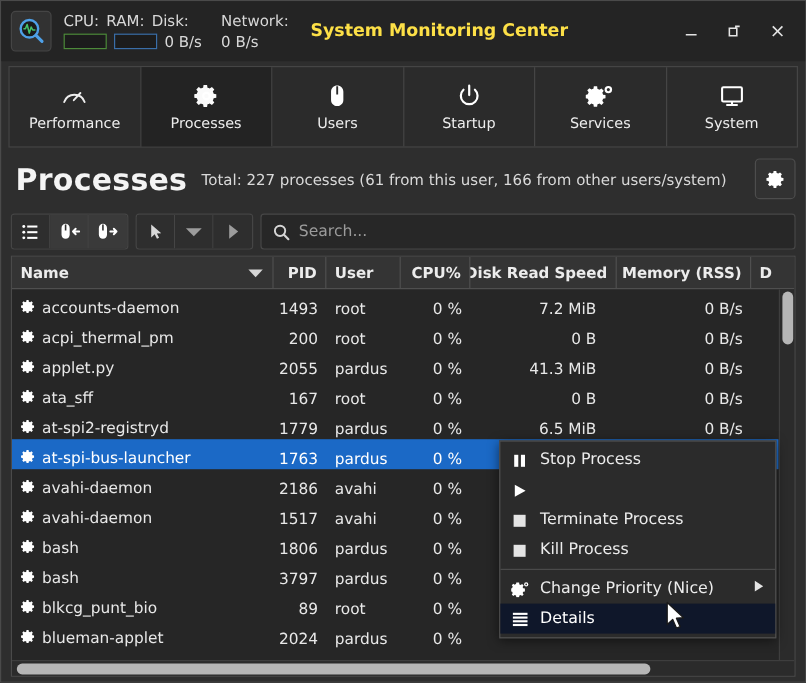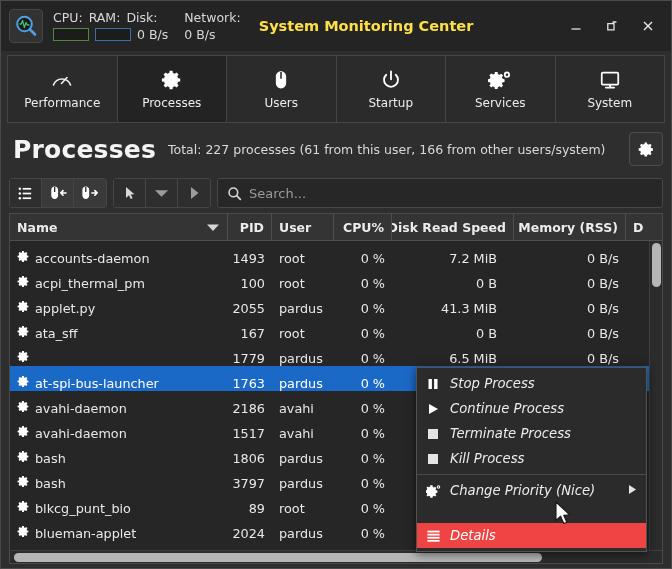--- a/index.html
+++ b/index.html
@@ -206,23 +206,23 @@
     left: 415px; top: 366px; width: 231px;
     background: #2b2b2b;
     border: 1px solid #525252;
     z-index: 50;
     padding: 3px 0;
     font-size: 13.2px; color: #ececec;
     box-shadow: 0 2px 9px rgba(0,0,0,.55);
   }
   .mitem {
     height: 25px; display: flex; align-items: center;
-    padding: 0 8px; gap: 9px; font-style: italic;
-  }
-  .mitem.sel { background: #ef4444; color: #fff; margin-top: 20px; }
+    padding: 0 8px; gap: 9px;
+  }
+  .mitem.sel { background: #0f172a; color: #fff; }
   .micon { width: 16px; display: flex; align-items: center; justify-content: center; flex: 0 0 16px;}
   .msep { height: 1px; background: #4a4a4a; margin: 3px 0; }
   .marrow { margin-left: auto; }
   .cursor-ptr { position: absolute; left: 143px; top: 134px; }
 </style>
 </head>
 <body>
 
 <div id="app">
 
@@ -458,21 +458,21 @@
             <div class="td c-dws"></div>
           </div>
           <div class="trow">
             <div class="td c-name name">
               <span><svg width="13" height="13" viewBox="0 0 24 24" fill="#ffffff">
                   <path d="M12 8.6a3.4 3.4 0 1 0 0 6.8 3.4 3.4 0 0 0 0-6.8zm0 5.3a1.9 1.9 0 1 1 0-3.8 1.9 1.9 0 0 1 0 3.8z"></path>
                   <path d="M21 13.6v-3.2l-2.4-.4a6.9 6.9 0 0 0-.8-2l1.4-2-2.2-2.2-2 1.4a6.9 6.9 0 0 0-2-.8L12.6 2h-3.2l-.4 2.4a6.9 6.9 0 0 0-2 .8l-2-1.4-2.2 2.2 1.4 2a6.9 6.9 0 0 0-.8 2L1 10.4v3.2l2.4.4c.17.7.45 1.37.8 2l-1.4 2 2.2 2.2 2-1.4c.63.35 1.3.63 2 .8l.4 2.4h3.2l.4-2.4c.7-.17 1.37-.45 2-.8l2 1.4 2.2-2.2-1.4-2c.35-.63.63-1.3.8-2l2.4-.4z"></path>
                 </svg></span>
               <span>acpi_thermal_pm</span>
             </div>
-            <div class="td c-pid num">100</div>
+            <div class="td c-pid num">200</div>
             <div class="td c-user">root</div>
             <div class="td c-cpu num">0 %</div>
             <div class="td c-mem num">0 B</div>
             <div class="td c-drs num">0 B/s</div>
             <div class="td c-dws"></div>
           </div>
           <div class="trow">
             <div class="td c-name name">
               <span><svg width="13" height="13" viewBox="0 0 24 24" fill="#ffffff">
                   <path d="M12 8.6a3.4 3.4 0 1 0 0 6.8 3.4 3.4 0 0 0 0-6.8zm0 5.3a1.9 1.9 0 1 1 0-3.8 1.9 1.9 0 0 1 0 3.8z"></path>
@@ -501,20 +501,21 @@
             <div class="td c-mem num">0 B</div>
             <div class="td c-drs num">0 B/s</div>
             <div class="td c-dws"></div>
           </div>
           <div class="trow">
             <div class="td c-name name">
               <span><svg width="13" height="13" viewBox="0 0 24 24" fill="#ffffff">
                   <path d="M12 8.6a3.4 3.4 0 1 0 0 6.8 3.4 3.4 0 0 0 0-6.8zm0 5.3a1.9 1.9 0 1 1 0-3.8 1.9 1.9 0 0 1 0 3.8z"></path>
                   <path d="M21 13.6v-3.2l-2.4-.4a6.9 6.9 0 0 0-.8-2l1.4-2-2.2-2.2-2 1.4a6.9 6.9 0 0 0-2-.8L12.6 2h-3.2l-.4 2.4a6.9 6.9 0 0 0-2 .8l-2-1.4-2.2 2.2 1.4 2a6.9 6.9 0 0 0-.8 2L1 10.4v3.2l2.4.4c.17.7.45 1.37.8 2l-1.4 2 2.2 2.2 2-1.4c.63.35 1.3.63 2 .8l.4 2.4h3.2l.4-2.4c.7-.17 1.37-.45 2-.8l2 1.4 2.2-2.2-1.4-2c.35-.63.63-1.3.8-2l2.4-.4z"></path>
                 </svg></span>
+              <span>at-spi2-registryd</span>
             </div>
             <div class="td c-pid num">1779</div>
             <div class="td c-user">pardus</div>
             <div class="td c-cpu num">0 %</div>
             <div class="td c-mem num">6.5 MiB</div>
             <div class="td c-drs num">0 B/s</div>
             <div class="td c-dws"></div>
           </div>
           <div class="trow selected">
             <div class="td c-name name">
@@ -656,21 +657,20 @@
           </svg>
         </span>
         <span>Stop Process</span>
       </div>
       <div class="mitem">
         <span class="micon">
           <svg width="14" height="14" viewBox="0 0 14 14" fill="#ffffff">
             <path d="M3 2 L3 12 L12 7 Z"></path>
           </svg>
         </span>
-        <span>Continue Process</span>
       </div>
       <div class="mitem">
         <span class="micon">
           <svg width="14" height="14" viewBox="0 0 14 14" fill="#e4e4e4">
             <rect x="2" y="2" width="10" height="10"></rect>
           </svg>
         </span>
         <span>Terminate Process</span>
       </div>
       <div class="mitem">

